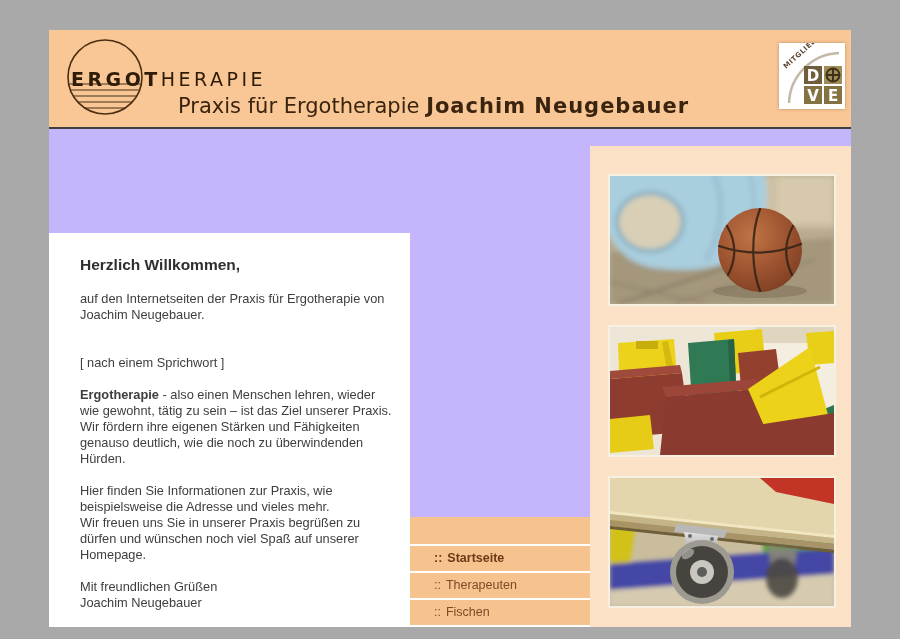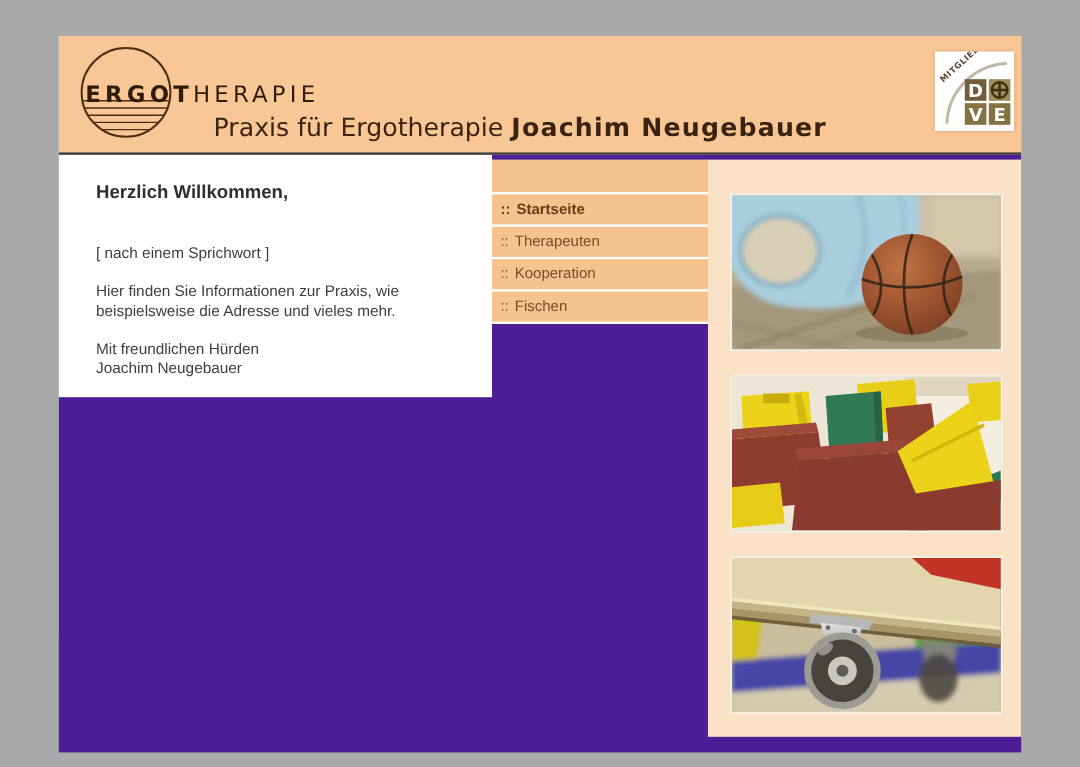--- a/index.html
+++ b/index.html
@@ -29,34 +29,34 @@
     position:absolute;left:129px;top:64px;
     font-family:"DejaVu Sans",sans-serif;
     font-size:21px;color:#3a2410;white-space:nowrap;
   }
   .subtitle b{letter-spacing:1px;}
   .badge{
     position:absolute;left:730px;top:13px;width:66px;height:66px;
     background:#ffffff;box-shadow:0 0 3px rgba(90,70,40,.45);
   }
   
-  .content{display:flex;height:498px;align-items:flex-start;background:#4c1d95;}
+  .content{display:flex;height:498px;align-items:flex-end;background:#c4b5fd;}
   .col-left{width:361px;box-sizing:border-box;padding:24px 18px 0 31px;background:#fff;}
   .col-menu{width:180px;margin-top:4px;background:#f6c28e;display:flex;flex-direction:column;}
   .col-right{flex:1;margin-top:4px;background:#fbe2c6;box-sizing:border-box;padding:28px 0 0 18px;}
   
   .text{width:312px;color:#3e3e3e;font-size:12.8px;line-height:16px;}
   .text h1{font-size:15.5px;color:#2f2f2f;margin:0 0 18px 0;font-weight:bold;}
   .text p{margin:0 0 16px 0;}
   .text em{font-style:italic;}
   
   .menu-spacer{height:27px;border-bottom:2px solid #ffffff;}
   .menu-item{
     height:25px;line-height:25px;border-bottom:2px solid #ffffff;
-    padding-left:7px;font-size:12.5px;color:#7c4a26;cursor:pointer;
+    padding-left:24px;font-size:12.5px;color:#7c4a26;cursor:pointer;
     white-space:nowrap;
   }
   .menu-item .pfx{margin-right:5px;}
   .menu-item.active{font-weight:bold;color:#6b3a16;}
   .menu-fill{flex:1;}
   
   .photo{
     display:block;width:224px;height:128px;margin:0 0 19px 0;
     border:2px solid #f6f0e2;background:#ccc;
   }
@@ -106,32 +106,33 @@
       <text x="34" y="58" font-size="15" font-weight="bold" fill="#ffffff" text-anchor="middle" font-family="DejaVu Sans, sans-serif">V</text>
       <text x="54" y="58" font-size="15" font-weight="bold" fill="#ffffff" text-anchor="middle" font-family="DejaVu Sans, sans-serif">E</text>
     </svg>
   </div>
 
   <div class="content">
 
     <div class="col-left">
       <div class="text">
         <h1>Herzlich Willkommen,</h1>
+        <p>auf den Internetseiten der Praxis für Ergotherapie von Joachim Neugebauer.</p>
         <p><br><span>[ nach einem Sprichwort ]</span></p>
-        <p><span>Hier finden Sie Informationen zur Praxis, wie beispielsweise die Adresse und vieles mehr.</span><br></p>
-        <p><span>Mit freundlichen Hürden</span><br><span>Joachim Neugebauer</span></p>
+        <p><b>Ergotherapie</b><span> - also einen Menschen lehren, wieder wie gewohnt, tätig zu sein – ist das Ziel unserer Praxis. Wir fördern ihre eigenen Stärken und Fähigkeiten genauso deutlich, wie die noch zu überwindenden Hürden.</span></p>
+        <p><span>Hier finden Sie Informationen zur Praxis, wie beispielsweise die Adresse und vieles mehr.</span><br><span>Wir freuen uns Sie in unserer Praxis begrüßen zu dürfen und wünschen noch viel Spaß auf unserer Homepage.</span></p>
+        <p><span>Mit freundlichen Grüßen</span><br><span>Joachim Neugebauer</span></p>
       </div>
     </div>
 
     <div class="col-menu">
       <div class="menu-spacer"></div>
       <div>
           <div class="menu-item active"><span class="pfx">::</span><span class="lbl">Startseite</span></div>
           <div class="menu-item"><span class="pfx">::</span><span class="lbl">Therapeuten</span></div>
-          <div class="menu-item"><span class="pfx">::</span><span class="lbl">Kooperation</span></div>
           <div class="menu-item"><span class="pfx">::</span><span class="lbl">Fischen</span></div>
         </div>
       <div class="menu-fill"></div>
     </div>
 
     <div class="col-right">
 
       <svg class="photo" viewBox="0 0 224 128" preserveAspectRatio="none">
         <defs>
           <filter id="b1" x="-20%" y="-20%" width="140%" height="140%">

